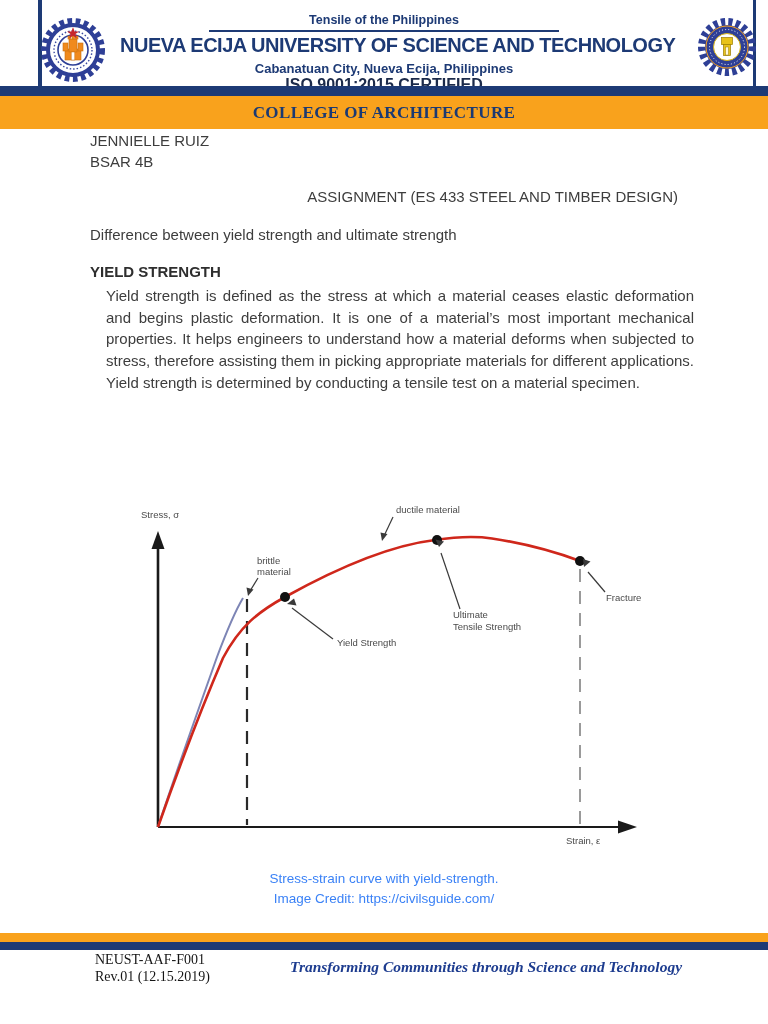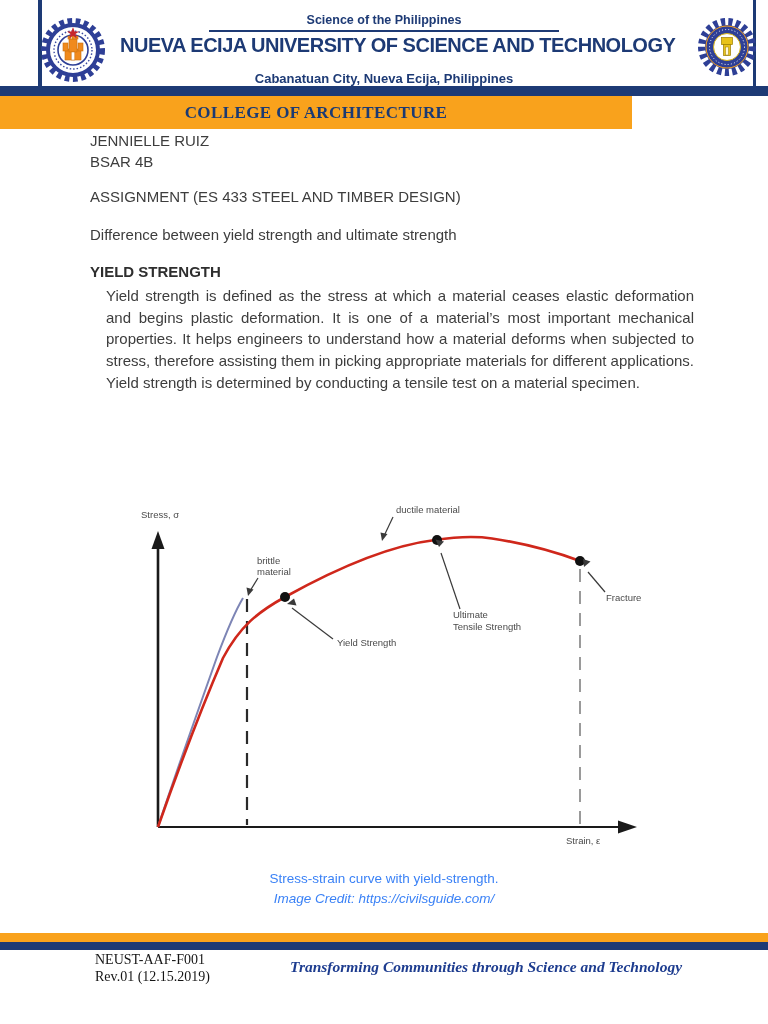--- a/index.html
+++ b/index.html
@@ -5,42 +5,42 @@
   html,body{margin:0;padding:0;background:#ffffff;}
   .page{position:relative;width:768px;height:1024px;background:#fff;overflow:hidden;
         font-family:"Liberation Sans","DejaVu Sans",sans-serif;color:#3d3d3d;}
   
   .hdr-vline-left{position:absolute;left:38px;top:0;width:4px;height:87px;background:#1d3a75;}
   .hdr-vline-right{position:absolute;left:753px;top:0;width:3px;height:87px;background:#1d3a75;}
   .hdr-center{position:absolute;left:120px;right:120px;top:13px;text-align:center;color:#1d3a75;}
   .hdr-republic{font-size:12.5px;font-weight:bold;}
   .hdr-rule{width:350px;height:2px;background:#1d3a75;margin:3px auto 2px auto;}
   .hdr-univ{font-size:20px;font-weight:bold;letter-spacing:-0.5px;white-space:nowrap;}
-  .hdr-addr{font-size:13px;font-weight:bold;margin-top:14px;}
+  .hdr-addr{font-size:13px;font-weight:bold;margin-top:4px;}
   .hdr-iso{font-size:16px;font-weight:bold;margin-top:0;color:#1b2a4a;}
   .band-navy{position:absolute;left:0;top:86px;width:768px;height:10px;background:#1d3a75;}
-  .band-orange{position:absolute;left:0;top:96px;width:632px;height:33px;background:#f9a21c;
+  .band-orange{position:absolute;left:0;top:96px;width:768px;height:33px;background:#f9a21c;
                display:flex;align-items:center;justify-content:center;}
   .band-orange span{font-family:"Liberation Serif","DejaVu Serif",serif;font-weight:bold;
                     font-size:17px;color:#1b3a73;letter-spacing:0.4px;}
   .logo{position:absolute;}
   
   .body-col{position:absolute;left:90px;width:588px;}
   .student{top:130px;font-size:15px;line-height:21px;}
-  .assign-title{top:188px;text-align:left;font-size:15px;}
+  .assign-title{top:188px;text-align:right;font-size:15px;}
   .topic{top:226px;font-size:15px;}
   .yield-head{top:263px;font-size:15px;font-weight:bold;color:#2e2e2e;}
   .para{font-size:15px;line-height:21.7px;text-align:justify;margin-left:16px;}
   .p1{top:285px;}
   .p2{top:416px;}
   
   .chart-svg{position:absolute;left:0;top:0;width:768px;height:1024px;}
   .caption{position:absolute;left:90px;width:588px;top:869px;text-align:center;
            color:#3b82f6;font-size:13.5px;line-height:20px;}
-  .caption .credit{font-style:italic;}
+  .caption .credit{}
   
   .foot-orange{position:absolute;left:0;top:933px;width:768px;height:9px;background:#f9a21c;}
   .foot-navy{position:absolute;left:0;top:942px;width:768px;height:8px;background:#1d3a75;}
   .foot-code{position:absolute;left:95px;top:952px;font-family:"Liberation Serif","DejaVu Serif",serif;
              font-size:14px;line-height:16.5px;color:#151515;}
   .foot-motto{position:absolute;left:290px;right:18px;top:958px;
               font-family:"Liberation Serif","DejaVu Serif",serif;font-style:italic;font-weight:bold;
               font-size:15.5px;color:#1d3c8f;}
   .chart-label{font-family:"Liberation Sans",sans-serif;font-size:9.5px;fill:#4a4a4a;}
 </style>
@@ -82,21 +82,21 @@
       <g fill="#e8c21a" stroke="#9a7d00" stroke-width="0.7">
         <rect x="25.5" y="25.5" width="11" height="7"></rect>
         <rect x="27.5" y="32.5" width="7" height="11"></rect>
       </g>
       <rect x="29.5" y="35" width="3" height="8" fill="#fff7d9" stroke="#9a7d00" stroke-width="0.5"></rect>
       <circle cx="31" cy="35" r="17.5" fill="none" stroke="#ffffff" stroke-width="1" stroke-dasharray="1 2.2"></circle>
     </svg>
   </div>
 
   <div class="hdr-center">
-    <div class="hdr-republic">Science of the Philippines</div>
+    <div class="hdr-republic">Tensile of the Philippines</div>
     <div class="hdr-rule"></div>
     <div class="hdr-univ">NUEVA ECIJA UNIVERSITY OF SCIENCE AND TECHNOLOGY</div>
     <div class="hdr-addr">Cabanatuan City, Nueva Ecija, Philippines</div>
     <div class="hdr-iso">ISO 9001:2015 CERTIFIED</div>
   </div>
 
   <div class="band-navy"></div>
   <div class="band-orange">
     <span>COLLEGE OF ARCHITECTURE</span>
   </div>

